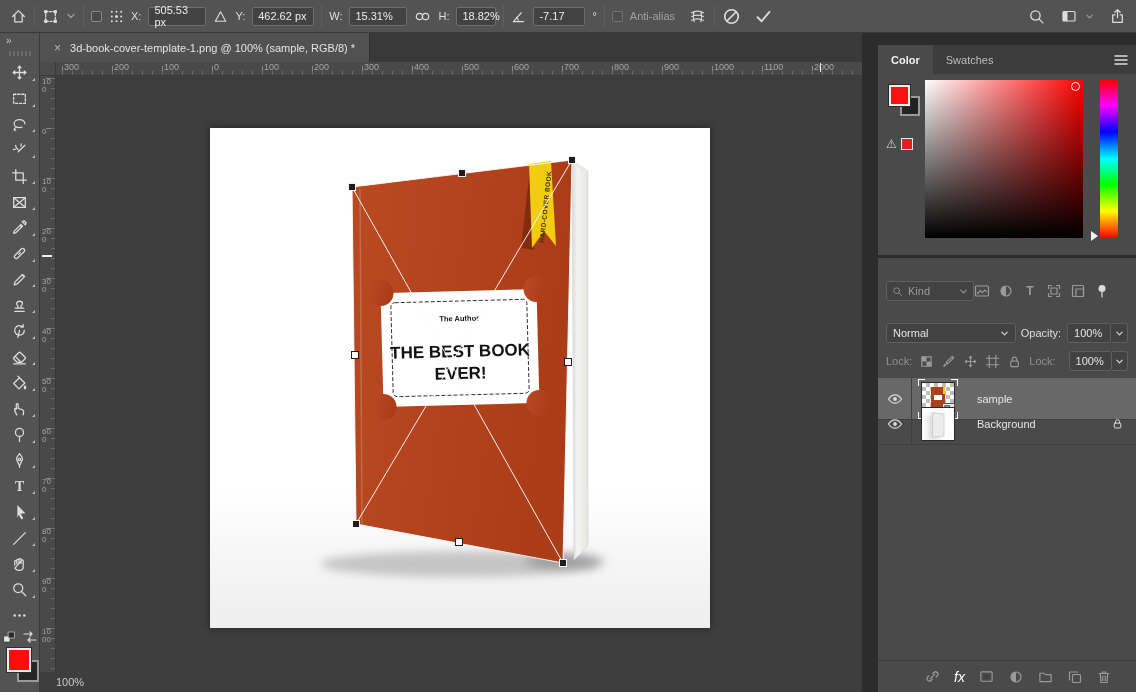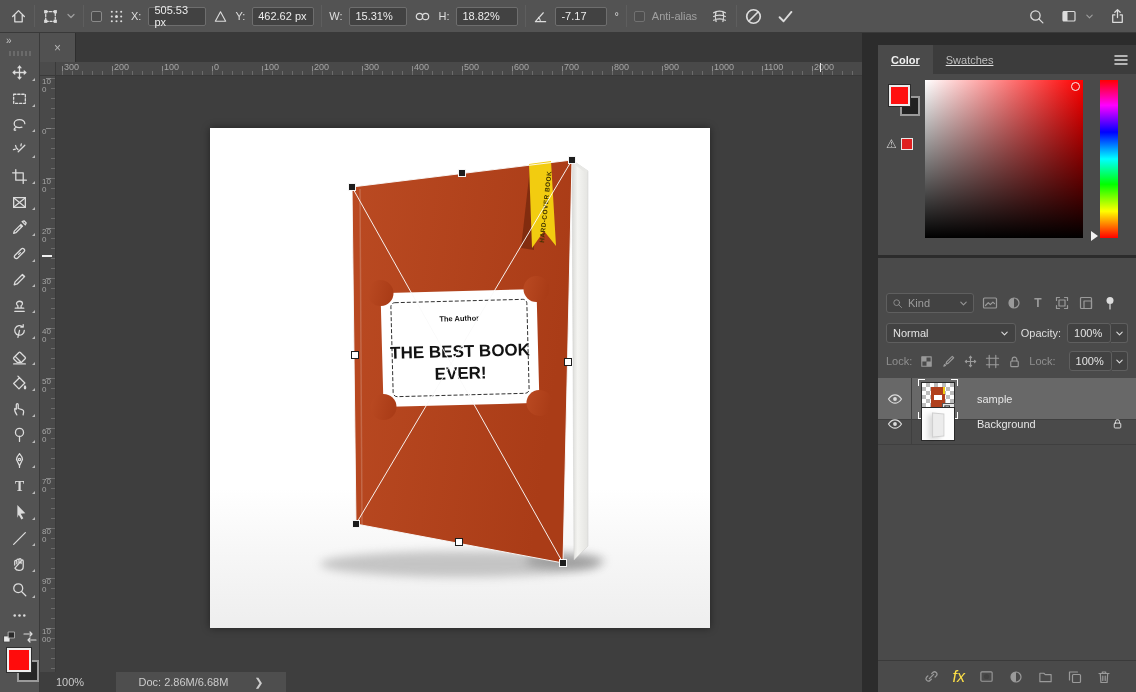--- a/index.html
+++ b/index.html
@@ -73,21 +73,21 @@
 
   
   .statusbar { position:absolute; left:40px; top:672px; width:822px; height:20px; background:#3e3e3e;
                display:flex; align-items:center; font-size:11px; color:#c9c9c9; }
   .zoom-val { margin-left:16px; width:60px; }
   .doc-size { width:170px; height:20px; background:#4e4e4e; display:flex; align-items:center;
               justify-content:center; gap:26px; color:#cccccc; }
 
   
   .rightcol { position:absolute; left:862px; top:33px; width:274px; height:659px; background:#2c2c2c; }
-  .panel { position:absolute; left:16px; width:258px; background:#4a4a4a;text-decoration:underline; }
+  .panel { position:absolute; left:16px; width:258px; background:#4a4a4a; }
   .phead { height:29px; background:#3c3c3c; display:flex; align-items:stretch; position:relative; }
   .ptab { display:flex; align-items:center; padding:0 13px; font-size:11px; color:#bdbdbd; }
   .ptab.active { background:#4a4a4a; color:#f1f1f1; font-weight:bold; }
   .pmenu { position:absolute; right:8px; top:9px; }
 
   .color-panel { top:12px; height:210px; }
   .fgbg { position:absolute; left:11px; top:40px; width:40px; height:40px; }
   .fgbg .fg { position:absolute; left:0; top:0; width:21px; height:21px; border:2px solid #ececec;
               outline:1px solid #2c2c2c; z-index:2; }
   .fgbg .bg { position:absolute; left:11px; top:11px; width:20px; height:20px; background:#222;
@@ -101,21 +101,21 @@
   .sat-marker { position:absolute; left:193px; top:37px; width:9px; height:9px; border:1.5px solid #f5f5f5;
                 border-radius:50%; }
   .hue-bar { position:absolute; left:222px; top:35px; width:18px; height:158px;
              background:linear-gradient(to bottom,#ff0000 0%,#ff00ff 16%,#0000ff 33%,#00ffff 50%,
                         #00ff00 66%,#ffff00 83%,#ff0000 100%); }
   .hue-arrow { position:absolute; left:213px; top:186px; width:0; height:0;
                border-top:5px solid transparent; border-bottom:5px solid transparent; border-left:7px solid #f2f2f2; }
 
   .layers-panel { top:225px; height:434px; }
   .lrow { position:absolute; left:0; width:258px; display:flex; align-items:center; }
-  .filter-row { top:33px; height:24px; padding:0 8px; gap:8px; }
+  .filter-row { top:21px; height:24px; padding:0 8px; }
   .kind-box { width:88px; height:20px; background:#424242; border:1px solid #5f5f5f; border-radius:3px;
               display:flex; align-items:center; gap:5px; padding:0 5px; font-size:11px; color:#9c9c9c; }
   .kind-box .cv { margin-left:auto; }
   .ficons { display:flex; gap:8px; align-items:center; }
   .blend-row { top:63px; height:24px; padding:0 8px; font-size:11px; }
   .select { height:20px; background:#424242; border:1px solid #5f5f5f; border-radius:3px;
             display:flex; align-items:center; padding:0 6px; font-size:11px; color:#e3e3e3; }
   .blend-sel { width:130px; }
   .blend-sel .cv, .val-sel .cv { margin-left:auto; }
   .val-sel { width:44px; }
@@ -141,21 +141,21 @@
              border:1px solid #cfcfcf; box-shadow:-4px 2px 4px rgba(0,0,0,.12); transform:perspective(40px) rotateY(18deg); }
   .corner { position:absolute; width:7px; height:7px; border:0 solid #fff; }
   .c-tl { left:-1px; top:-1px; border-left-width:1.5px; border-top-width:1.5px; }
   .c-tr { right:-1px; top:-1px; border-right-width:1.5px; border-top-width:1.5px; }
   .c-bl { left:-1px; bottom:-1px; border-left-width:1.5px; border-bottom-width:1.5px; }
   .c-br { right:-1px; bottom:-1px; border-right-width:1.5px; border-bottom-width:1.5px; }
   .layer-name { margin-left:20px; }
   .layer-lock { margin-left:auto; margin-right:12px; }
   .bottombar { position:absolute; left:0; bottom:0; width:258px; height:32px; border-top:1px solid #3a3a3a;
                display:flex; align-items:center; justify-content:flex-end; gap:13px; padding-right:24px; }
-  .fx-txt { font-size:16px; font-style:italic; color:#fde047; }
+  .fx-txt { font-size:14px; font-style:italic; color:#ffffff; }
 </style>
 </head>
 <body>
 
 <div class="app">
 
   <div class="topbar">
     <span class="ibtn">
       <svg class="i" width="17" height="17" viewBox="0 0 16 16">
           <path d="M2.5 8L8 2.5 13.5 8M4.5 6.5V13h7V6.5"></path>
@@ -205,21 +205,21 @@
     <span class="sep"></span>
     <span class="lbl">W:</span>
     <span class="fld" style="width:58px">15.31%</span>
     <span class="ibtn">
       <svg class="i" width="17" height="13" viewBox="0 0 17 13">
           <circle cx="5.5" cy="6.5" r="3.2"></circle>
           <circle cx="11.5" cy="6.5" r="3.2"></circle>
         </svg>
     </span>
     <span class="lbl">H:</span>
-    <span class="fld" style="width:62px">18.82%</span>
+    <span class="fld" style="width:40px">18.82%</span>
     <span class="sep"></span>
     <span class="ibtn">
       <svg class="i" width="15" height="15" viewBox="0 0 16 16">
           <path d="M2.5 13.5h11M2.5 13.5L11 4M8 13.5a6.5 6.5 0 00-2.2-4.6"></path>
         </svg>
     </span>
     <span class="fld" style="width:52px">-7.17</span>
     <span class="lbl">°</span>
     <span class="sep"></span>
     <span class="chk dim"></span>
@@ -401,20 +401,21 @@
     </div>
     <div class="big-colors">
       <div class="fg-swatch" style="background:#ff0c0c"></div>
       <div class="bg-swatch"></div>
     </div>
   </div>
 
   <div class="tabbar">
     <div class="doctab">
       <span class="x">×</span>
+      <span>3d-book-cover-template-1.png @ 100% (sample, RGB/8) *</span>
     </div>
   </div>
 
   <div class="ruler-corner"></div>
   <div class="ruler-top">
 
   <span class="rlab">300</span>
       <span class="rlab">200</span>
       <span class="rlab">100</span>
       <span class="rlab">0</span>
@@ -512,24 +513,20 @@
             <rect x="354.5" y="230.5" width="7" height="7"></rect>
             <rect x="245.5" y="410.5" width="7" height="7"></rect>
           </g>
         </g>
       </svg>
     </div>
   </div>
 
   <div class="statusbar">
     <span class="zoom-val">100%</span>
-    <span class="doc-size">
-      <span>Doc: 2.86M/6.68M</span>
-      <span>❯</span>
-    </span>
   </div>
 
   <div class="rightcol">
 
     <div class="panel color-panel">
       <div class="phead">
         <div class="ptab active">Color</div>
         <div class="ptab">Swatches</div>
         <span class="pmenu">
           <svg class="i" width="14" height="12" viewBox="0 0 14 12" style="stroke-width:1.5">

